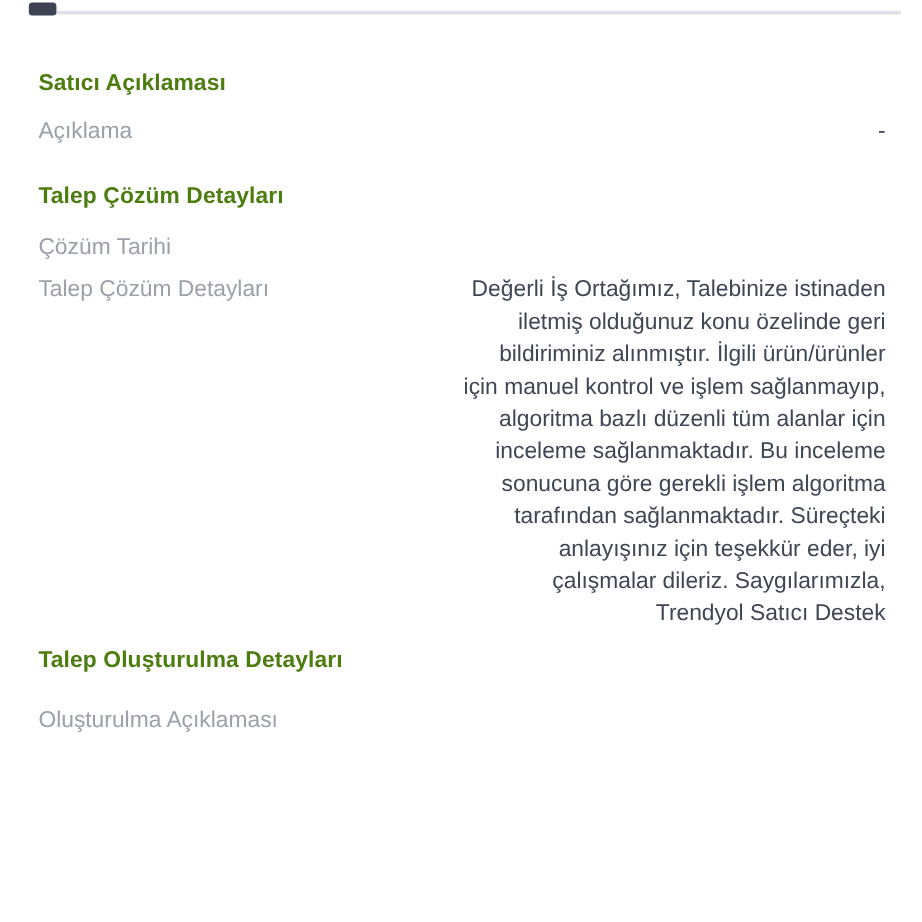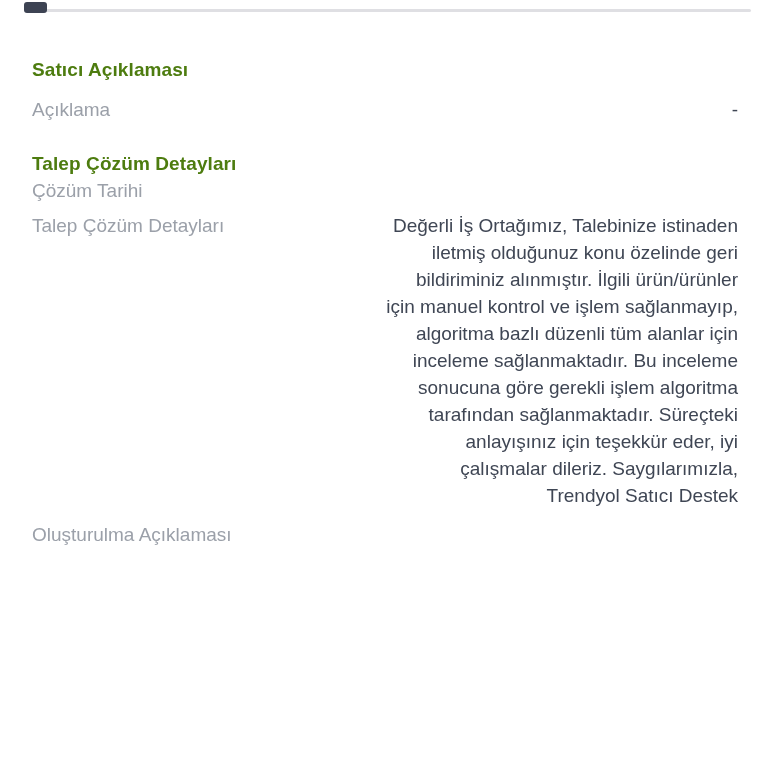--- a/index.html
+++ b/index.html
@@ -36,23 +36,23 @@
   .row { display: flex; align-items: flex-start; justify-content: flex-end; }
   .row-label {
     flex: 1 1 auto; font-size: 19px; color: #9ba0a9; line-height: 27px;
     white-space: nowrap;
   }
   .row-value {
     flex: 0 0 352px; width: 352px; text-align: right;
     font-size: 19px; color: #3f4654; line-height: 27px;
   }
   .row-1 { margin-top: 13px; }
-  .row-2 { }
+  .row-2 { margin-top: 16px; }
   .row-3 { margin-top: 8px; }
-  .row-4 { margin-top: 13px; flex-direction: column; }
+  .row-4 { margin-top: 24px; flex-direction: column; }
   .row-4 .row-label, .row-4 .row-value { line-height: 26px; }
 </style>
 </head>
 <body>
 
 <div class="page">
 
   <div class="top-strip">
     <div class="top-line"></div>
     <div class="top-tick"></div>
@@ -71,19 +71,20 @@
 
     <div class="row row-2">
       <div class="row-label">Çözüm Tarihi</div>
     </div>
 
     <div class="row row-3">
       <div class="row-label">Talep Çözüm Detayları</div>
       <div class="row-value">Değerli İş Ortağımız, Talebinize istinaden iletmiş olduğunuz konu özelinde geri bildiriminiz alınmıştır. İlgili ürün/ürünler için manuel kontrol ve işlem sağlanmayıp, algoritma bazlı düzenli tüm alanlar için inceleme sağlanmaktadır. Bu inceleme sonucuna göre gerekli işlem algoritma tarafından sağlanmaktadır. Süreçteki anlayışınız için teşekkür eder, iyi çalışmalar dileriz. Saygılarımızla, Trendyol Satıcı Destek</div>
     </div>
 
+    <div class="section-title st-3">Talep Oluşturulma Detayları</div>
 
     <div class="row row-4">
       <div class="row-label">Oluşturulma Açıklaması</div>
     </div>
 
   </div>
 </div>
 
 </body></html>

